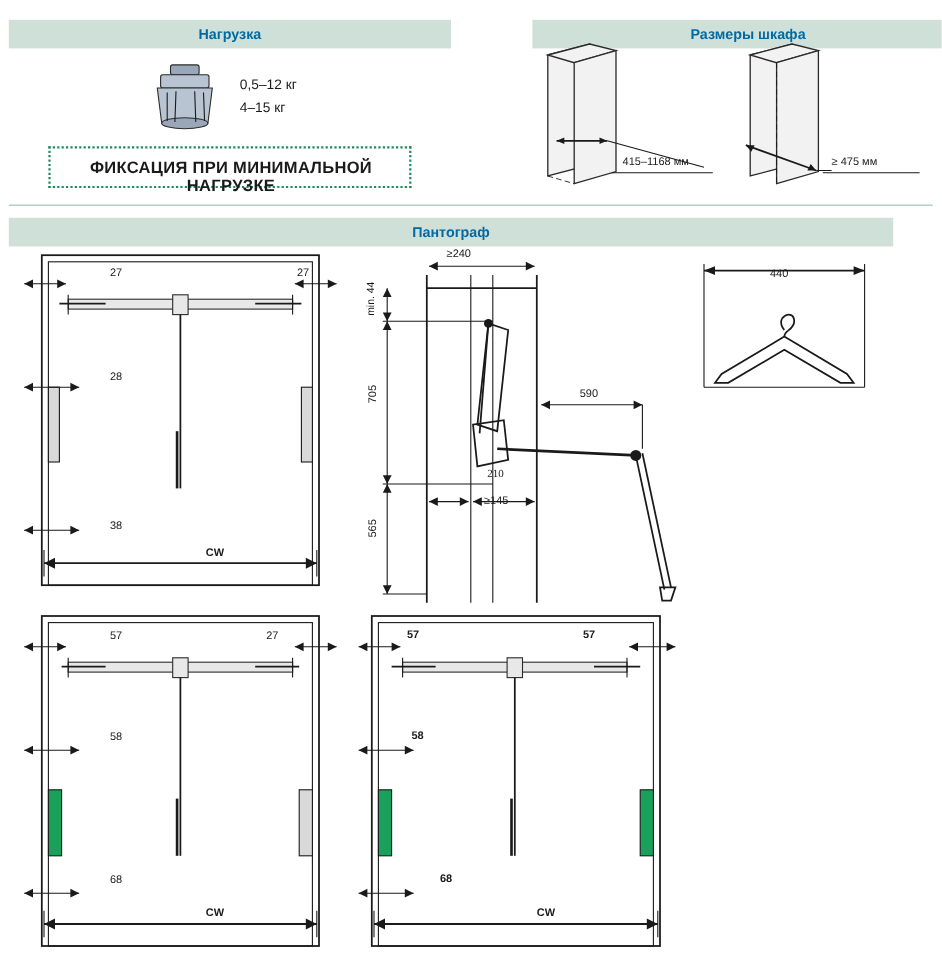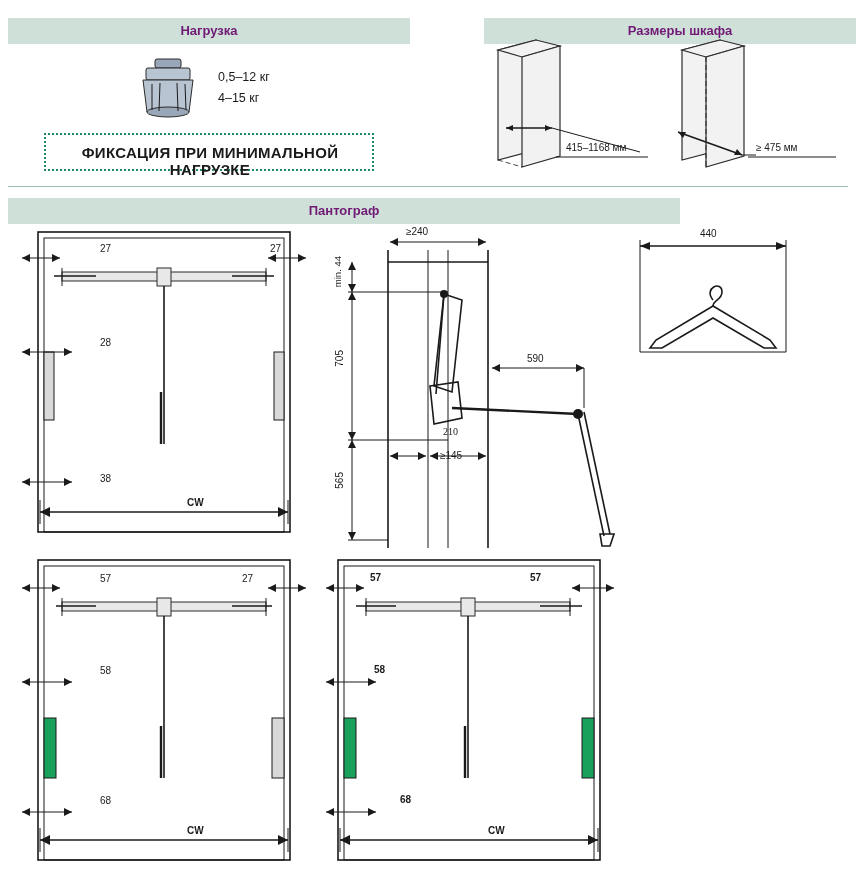--- a/index.html
+++ b/index.html
@@ -7,30 +7,30 @@
     width:856px;height:879px;
     background:#ffffff;
     font-family:"Liberation Sans", sans-serif;
     color:#1a1a1a;
     position:relative;
     overflow:hidden;
   }
   .panel-header{
     position:absolute;
     background:#cfe0d8;
-    color:#701a75;
+    color:#0369a1;
     font-weight:bold;
     font-size:13px;
     text-align:center;
     line-height:26px;
     height:26px;
   }
   .hdr-load{left:8px;top:18px;width:402px;}
   .hdr-dims{left:456px;top:18px;width:392px;margin-left:28px;}
-  .hdr-panto{left:8px;top:198px;width:672px;}
+  .hdr-panto{left:8px;top:198px;width:804px;}
 
   .divider{
     position:absolute;left:8px;width:840px;height:1px;background:#9bbfb2;
   }
 
   .weight-text{
     position:absolute;font-size:12.5px;line-height:18px;color:#1a1a1a;
   }
   .fix-box{
     position:absolute;left:44px;top:133px;width:330px;height:38px;
@@ -300,21 +300,21 @@
 <div class="dim-label b" style="left:187px;top:497px;">CW</div>
 
 <div class="dim-label" style="left:406px;top:226px;">≥240</div>
 <div class="dim-label vert" style="left:332px;top:256px;font-size:9.5px;">min. 44</div>
 <div class="dim-label vert" style="left:334px;top:350px;">705</div>
 <div class="dim-label vert" style="left:334px;top:472px;">565</div>
 <div class="dim-label" style="left:527px;top:353px;">590</div>
 <div class="dim-label" style="left:393px;top:450px;padding-left:47px;">≥145</div>
 <div class="dim-label" style="left:443px;top:426px;font-family:Liberation Serif, serif;">210</div>
 
-<div class="dim-label" style="left:700px;top:228px;">440</div>
+<div class="dim-label" style="left:700px;top:244px;">440</div>
 
 <div class="dim-label" style="left:100px;top:573px;">57</div>
 <div class="dim-label" style="left:242px;top:573px;">27</div>
 <div class="dim-label" style="left:100px;top:665px;">58</div>
 <div class="dim-label" style="left:100px;top:795px;">68</div>
 <div class="dim-label b" style="left:187px;top:825px;">CW</div>
 
 <div class="dim-label b" style="left:370px;top:572px;">57</div>
 <div class="dim-label b" style="left:530px;top:572px;">57</div>
 <div class="dim-label b" style="left:374px;top:664px;">58</div>

